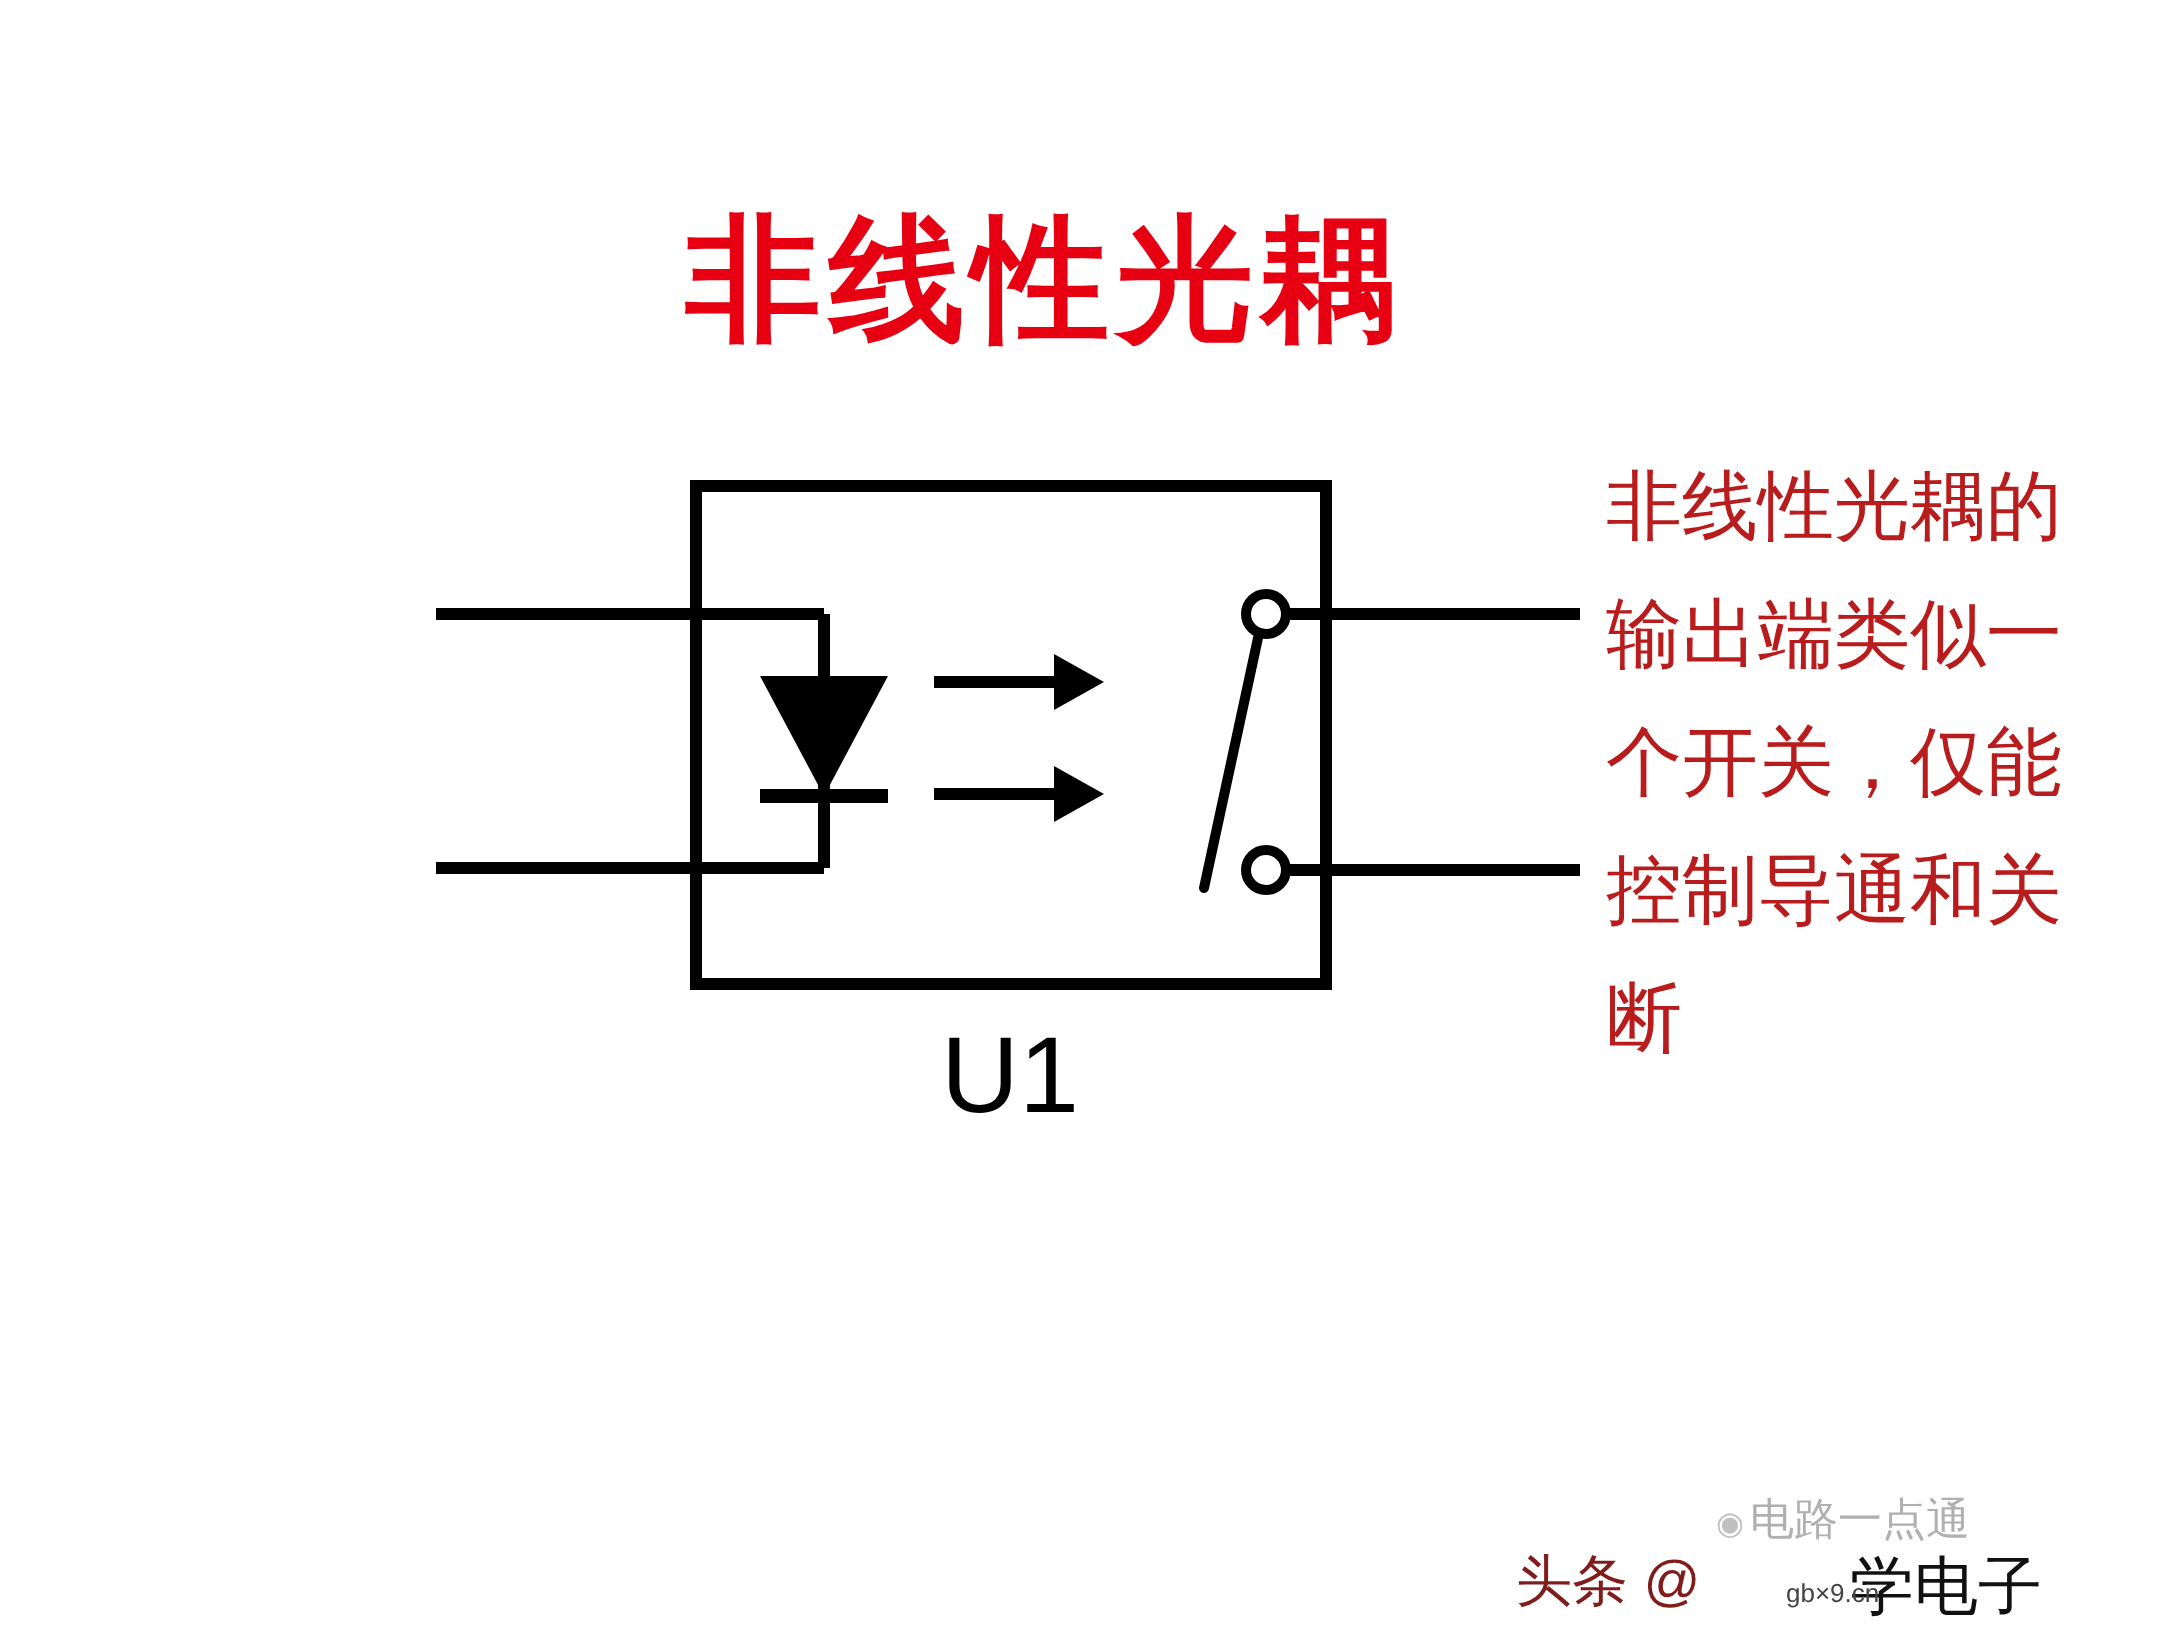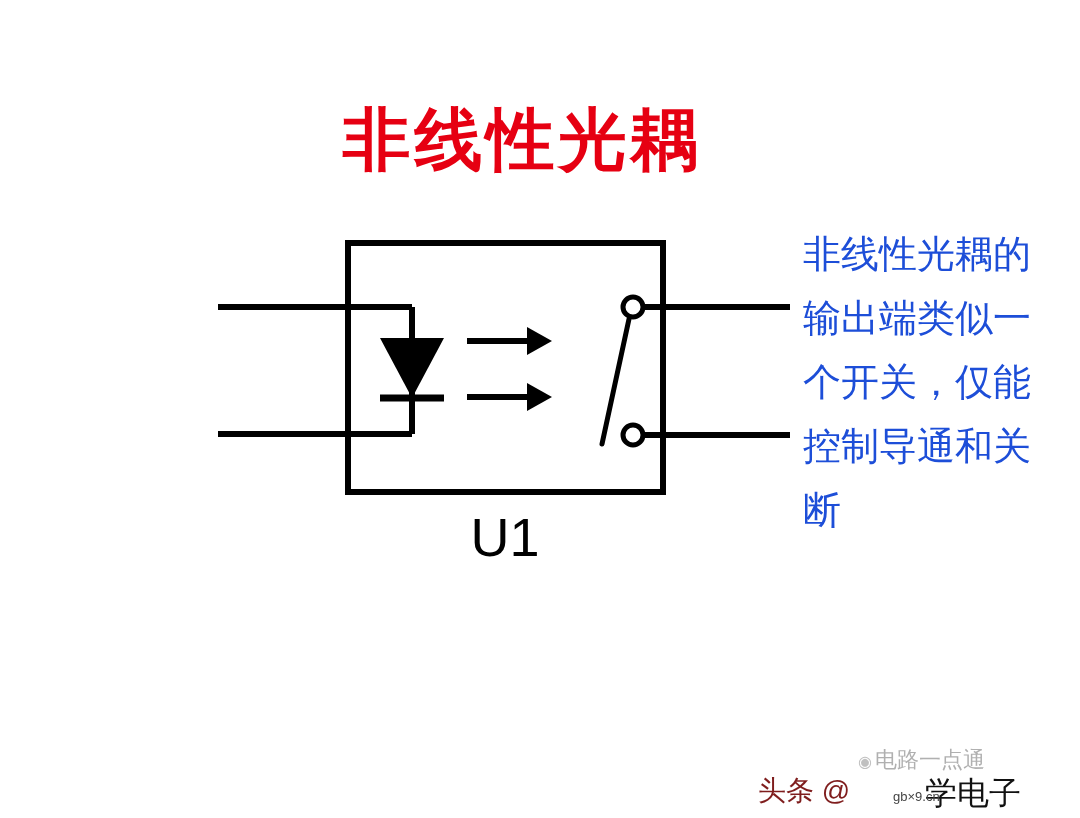--- a/index.html
+++ b/index.html
@@ -33,21 +33,21 @@
     top: 0;
   }
   .annotation {
     position: absolute;
     left: 803px;
     top: 222px;
     width: 234px;
     font-size: 38px;
     line-height: 64px;
     font-weight: 500;
-    color: #1d4ed8;
+    color: #b91c1c;
     letter-spacing: 0;
     word-break: break-word;
   }
   .footer {
     position: absolute;
     left: 758px;
     top: 745px;
     width: 310px;
     height: 65px;
   }

